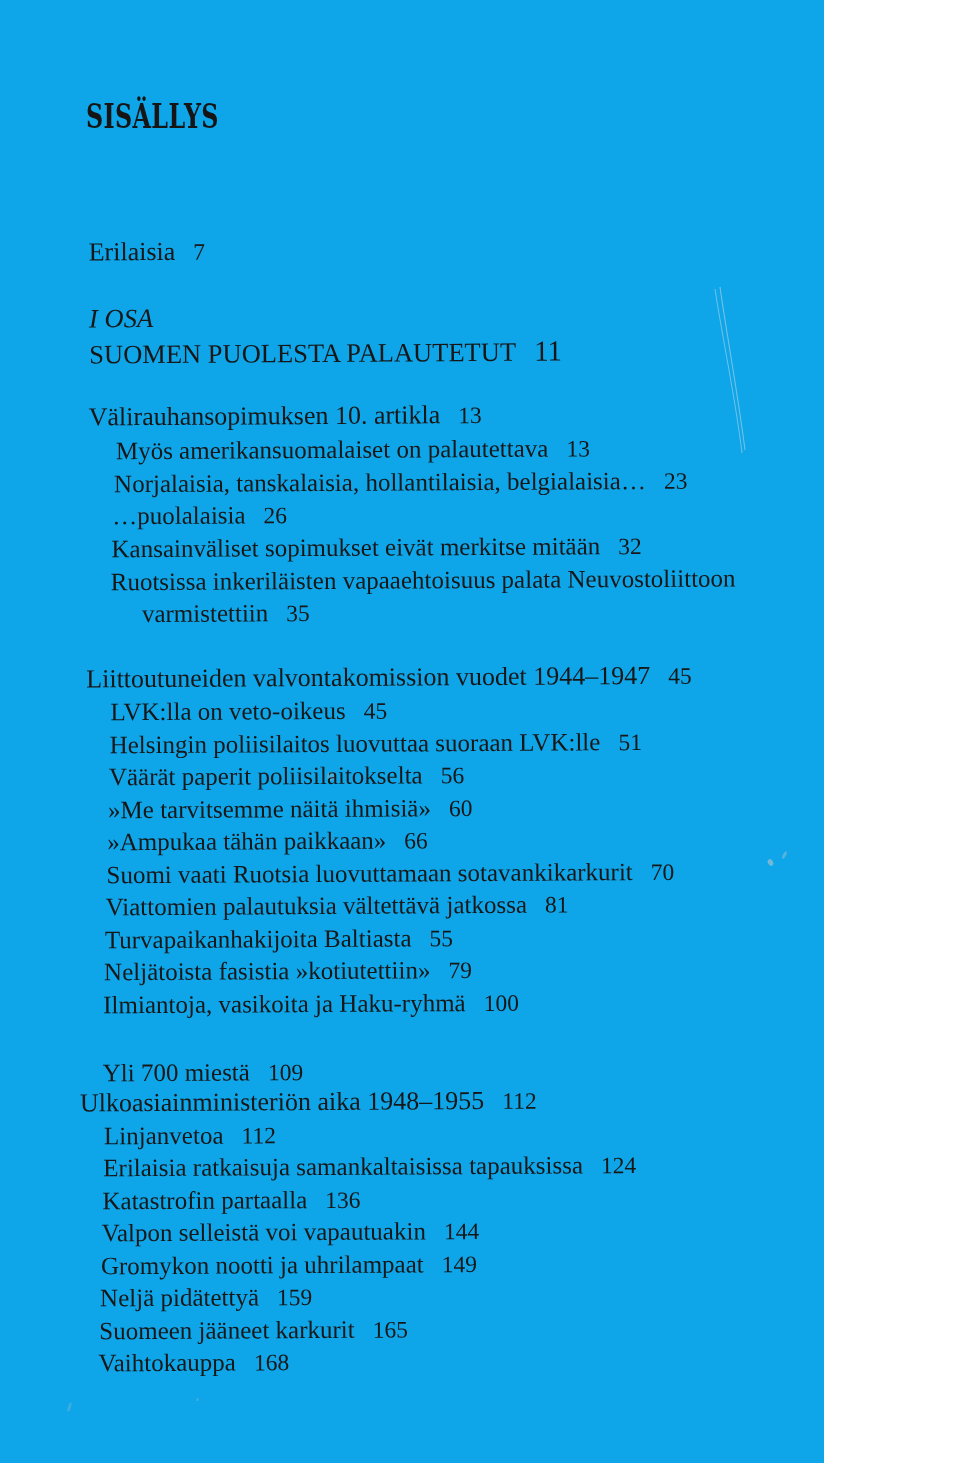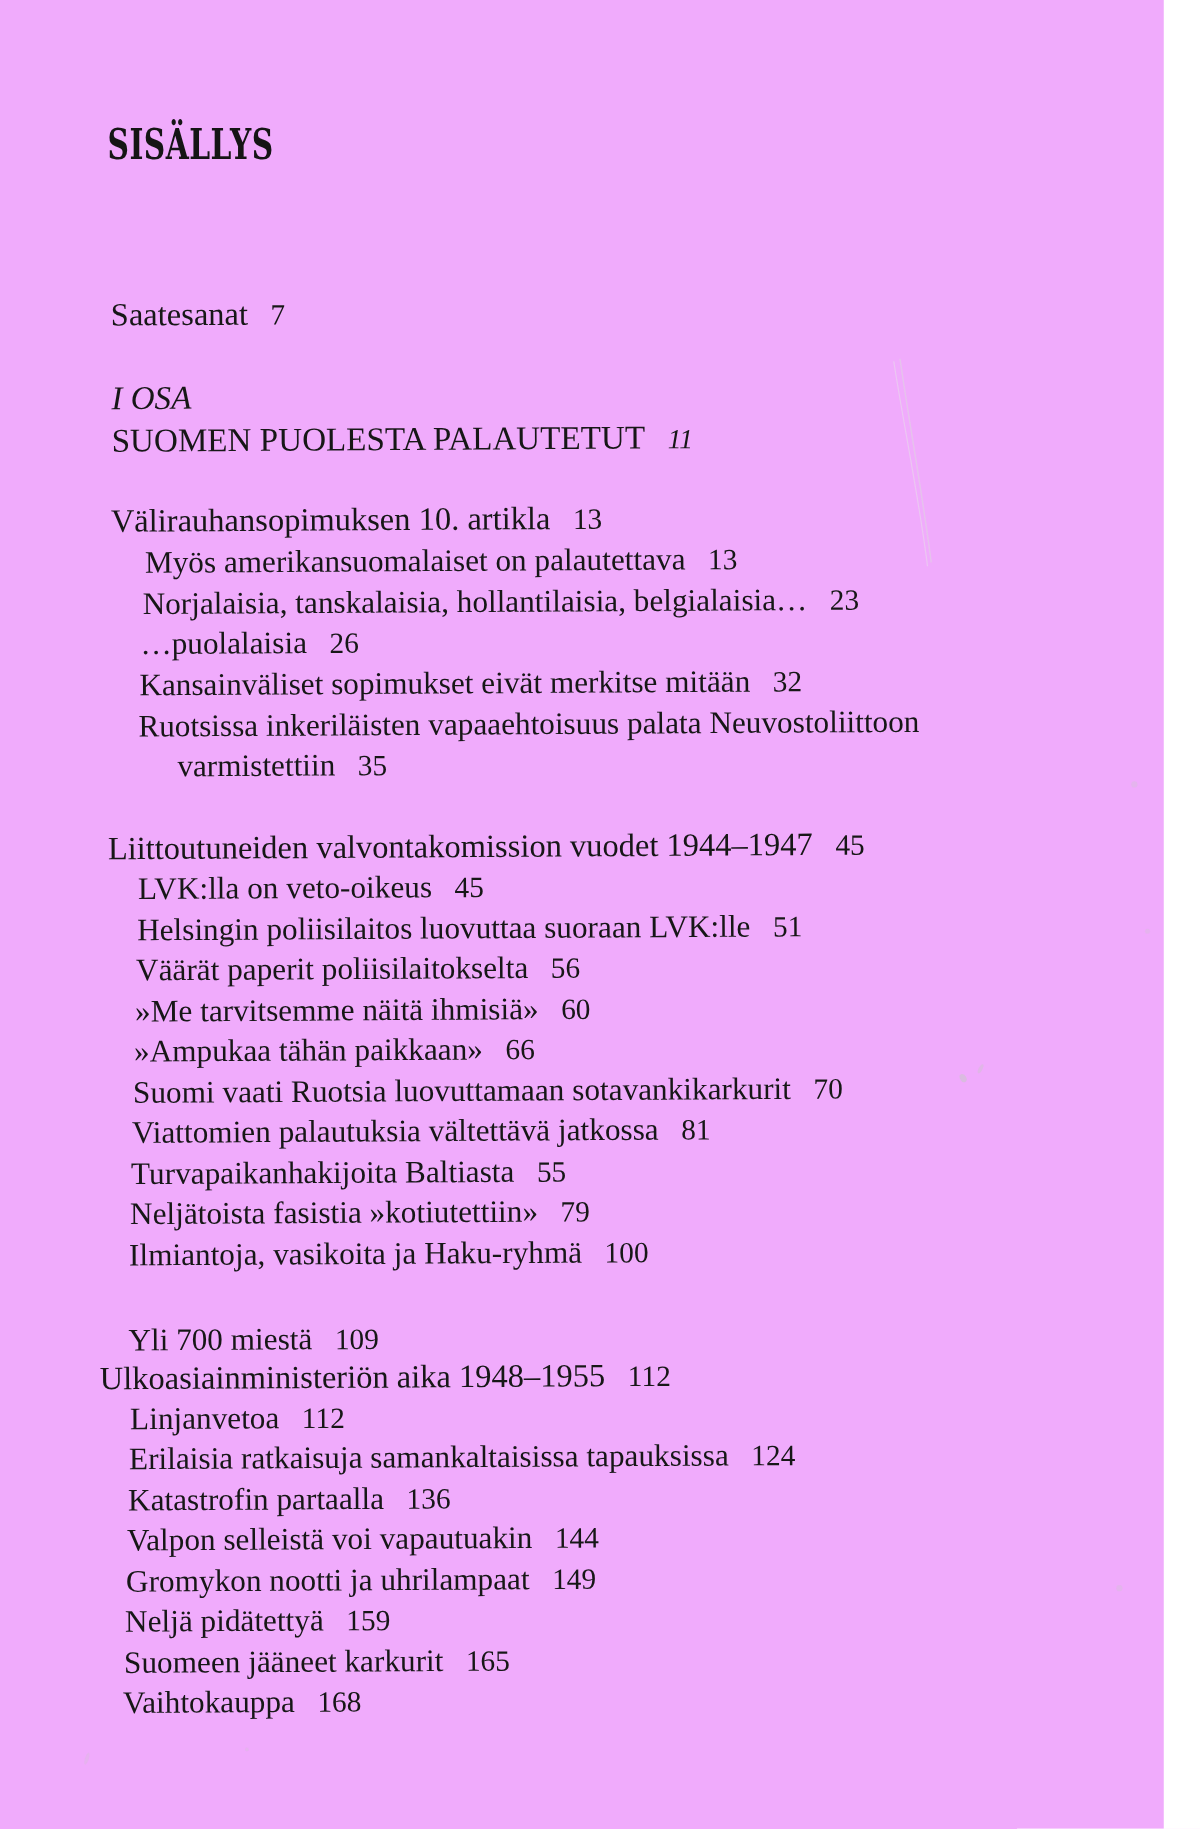--- a/index.html
+++ b/index.html
@@ -3,23 +3,23 @@
 <meta charset="utf-8">
 <title>Sisällys</title>
 <style>
   html, body {
     margin: 0;
     padding: 0;
     background: #ffffff;
   }
   .page {
     position: relative;
-    width: 931px;
+    width: 824px;
     height: 1463px;
-    background: #f0abfc;
+    background: #0ea5e9;
     overflow: hidden;
     font-family: "Liberation Serif", "DejaVu Serif", serif;
     color: #171717;
     -webkit-font-smoothing: antialiased;
   }
 
   
   .scan-crease {
     position: absolute;
     left: 712px;
@@ -85,21 +85,21 @@
   .entry.lvl-0 { }
   .entry.lvl-head {
     font-size: 26px;
   }
   .entry.lvl-1 { font-size: 25px; }
   .entry.lvl-2 { font-size: 25px; }
 
   .entry.caps {
     font-size: 26.5px;
   }
-  .entry.caps .num { font-size: 22px; font-style: italic; }
+  .entry.caps .num { font-size: 29px; }
 </style>
 </head>
 <body>
 
 <div class="page">
 
   <svg class="scan-crease" viewBox="0 0 44 170" preserveAspectRatio="none" aria-hidden="true">
     <path d="M8 2 C 14 45, 26 110, 33 165" stroke="#dcdcdc" stroke-width="1.1" fill="none"></path>
     <path d="M3 4 C 10 50, 24 118, 30 168" stroke="#e6e6e6" stroke-width="0.9" fill="none"></path>
   </svg>
@@ -109,21 +109,21 @@
   <span class="speck sp3"></span>
   <span class="speck sp4"></span>
   <span class="speck sp5"></span>
   <span class="speck sp6"></span>
   <span class="speck sp7"></span>
   <span class="speck sp8"></span>
 
   <h1 class="toc-title">SISÄLLYS</h1>
 
   <div class="toc-body">
-      <div class="entry lvl-0 lvl-head" style="left: 92px; top: 237px;"><span>Saatesanat</span><span class="num">7</span></div>
+      <div class="entry lvl-0 lvl-head" style="left: 92px; top: 237px;"><span>Erilaisia</span><span class="num">7</span></div>
       <div class="entry lvl-0 caps" style="left: 92px; top: 303px; font-style: italic;"><span>I OSA</span></div>
       <div class="entry lvl-0 caps" style="left: 92px; top: 337px;"><span>SUOMEN PUOLESTA PALAUTETUT</span><span class="num">11</span></div>
       <div class="entry lvl-0 lvl-head" style="left: 91px; top: 402px;"><span>Välirauhansopimuksen 10. artikla</span><span class="num">13</span></div>
       <div class="entry lvl-1" style="left: 118px; top: 436px;"><span>Myös amerikansuomalaiset on palautettava</span><span class="num">13</span></div>
       <div class="entry lvl-1" style="left: 116px; top: 469px;"><span>Norjalaisia, tanskalaisia, hollantilaisia, belgialaisia…</span><span class="num">23</span></div>
       <div class="entry lvl-1" style="left: 114px; top: 501px;"><span>…puolalaisia</span><span class="num">26</span></div>
       <div class="entry lvl-1" style="left: 113px; top: 534px;"><span>Kansainväliset sopimukset eivät merkitse mitään</span><span class="num">32</span></div>
       <div class="entry lvl-1" style="left: 112px; top: 567px;"><span>Ruotsissa inkeriläisten vapaaehtoisuus palata Neuvostoliittoon</span></div>
       <div class="entry lvl-2" style="left: 143px; top: 599px;"><span>varmistettiin</span><span class="num">35</span></div>
       <div class="entry lvl-0 lvl-head" style="left: 87px; top: 664px;"><span>Liittoutuneiden valvontakomission vuodet 1944–1947</span><span class="num">45</span></div>

